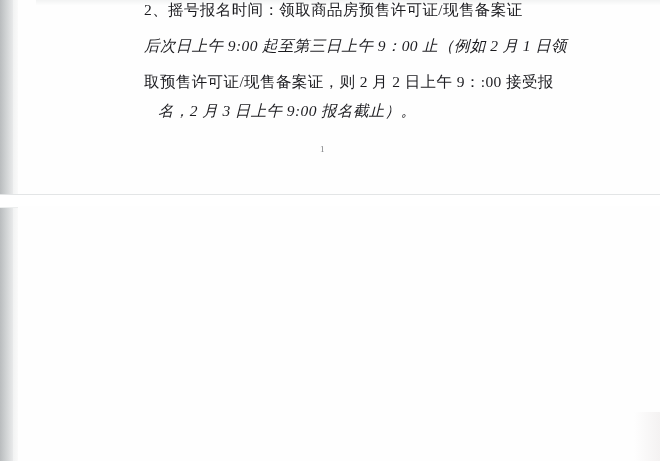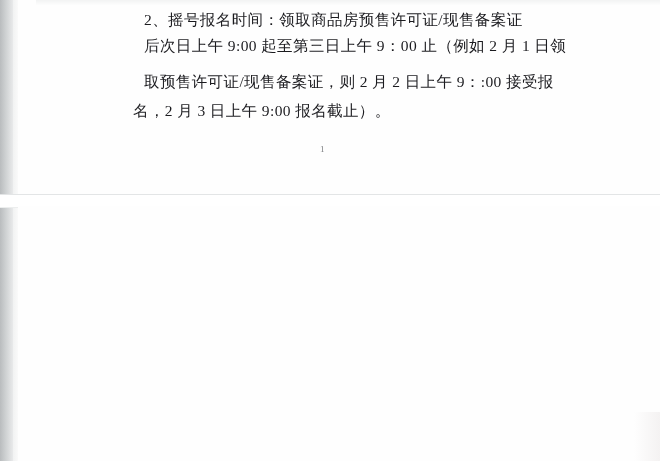--- a/index.html
+++ b/index.html
@@ -71,24 +71,24 @@
   .doc-line {
     font-size: 15.5px;
     line-height: 1.05;
     color: #1b1b1f;
     letter-spacing: 0.4px;
     white-space: pre;
     position: absolute;
   }
 
   
-  #t1 { left: 126px; top: 12px; }
-  #t2 { left: 126px; top: 38px; }
+  #t1 { left: 126px; top: 2px; }
+  #t2 { left: 126px; top: 38px; font-style: italic; }
   #t3 { left: 126px; top: 74px; }
-  #t4 { left: 115px; top: 103px; }
+  #t4 { left: 140px; top: 103px; font-style: italic; }
 
   .page-number {
     position: absolute;
     left: 302px;
     top: 144px;
     font-size: 9px;
     color: #7b7d80;
     letter-spacing: 0.5px;
   }
 

